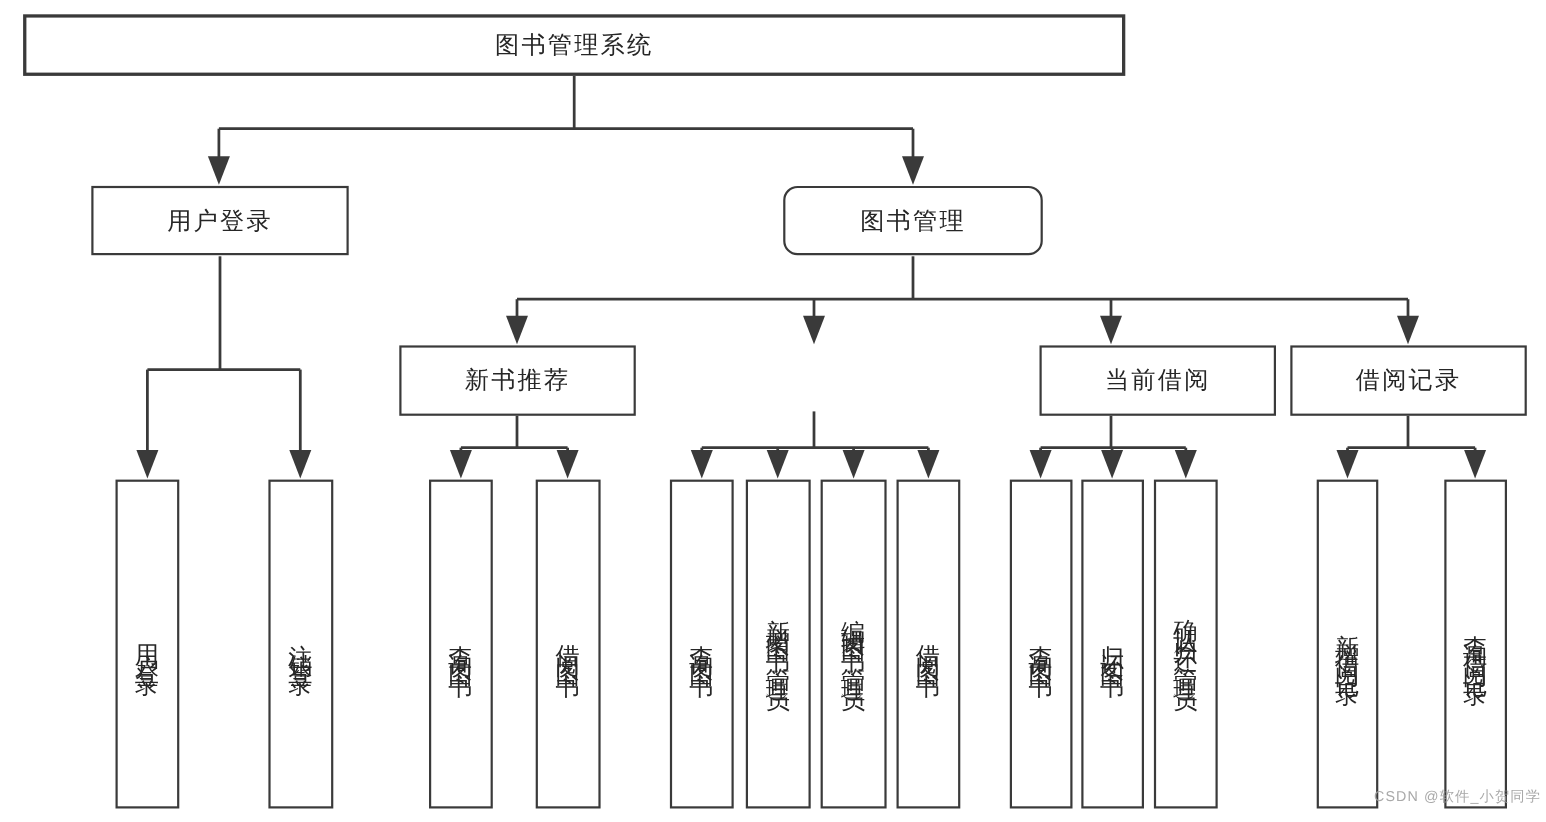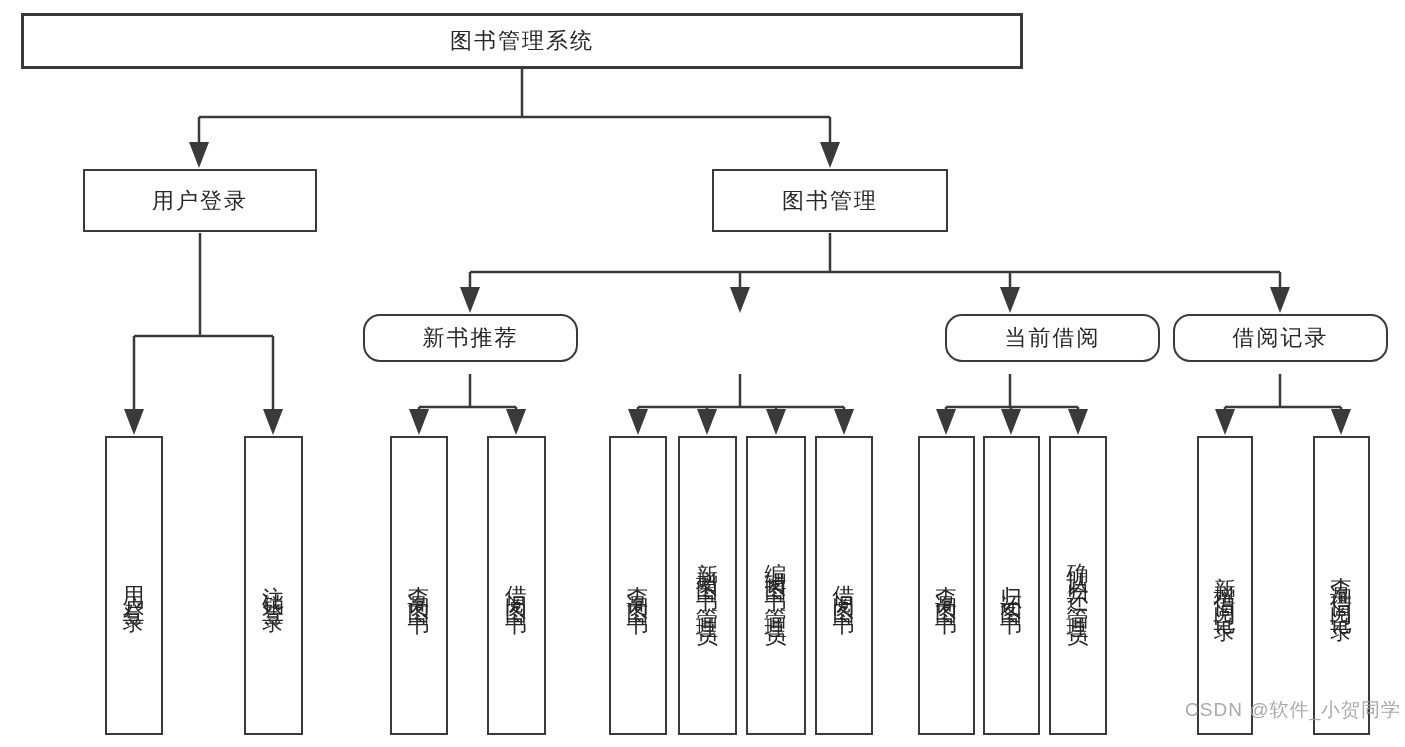--- a/index.html
+++ b/index.html
@@ -27,43 +27,43 @@
   .hnode{
     position:absolute;
     background:#ffffff;
     border:2px solid var(--line);
     display:flex;align-items:center;justify-content:center;
     font-size:22px;letter-spacing:2px;color:var(--text);
     z-index:2;
   }
   .hnode.root{left:21px;top:13px;width:1002px;height:56px;border-width:3px;}
   .hnode.lvl2{top:169px;height:63px;}
-  .hnode.lvl3{top:314px;height:48px;width:215px;border-radius:17px;}
+  .hnode.lvl3{top:314px;height:64px;width:215px;}
 
   .vnode{
     position:absolute;
     top:436px;height:299px;
     background:#ffffff;
     border:2px solid var(--line);
     display:flex;align-items:center;justify-content:center;
     z-index:2;
   }
   .vnode span{
     writing-mode:vertical-rl;
     text-orientation:mixed;
     font-size:22px;
     letter-spacing:9px;
     line-height:1.05;
     color:var(--text);
     white-space:nowrap;
   }
   .watermark{
     position:absolute;
-    right:4px;bottom:24px;
-    font-size:19px;
+    right:4px;bottom:14px;
+    font-size:13px;
     letter-spacing:1px;
     color:var(--watermark);
     opacity:.9;
     z-index:3;
   }
 </style>
 </head>
 <body>
 
 <div class="canvas">
@@ -127,21 +127,21 @@
     <line x1="1225" y1="407" x2="1341" y2="407"></line>
     <line x1="1225" y1="407" x2="1225" y2="428"></line>
     <line x1="1341" y1="407" x2="1341" y2="428"></line>
     <polygon points="1225,435 1215,409 1235,409"></polygon>
     <polygon points="1341,435 1331,409 1351,409"></polygon>
   </svg>
 
   <div class="hnode root">图书管理系统</div>
 
   <div class="hnode lvl2" style="left:83px;width:234px;">用户登录</div>
-  <div class="hnode lvl2" style="left:712px;width:236px;">图书管理</div>
+  <div class="hnode lvl2" style="left:712px;width:236px;border-radius:13px;">图书管理</div>
 
   <div class="hnode lvl3" style="left:363px;">新书推荐</div>
   <div class="hnode lvl3" style="left:903px;margin-left:42px;">当前借阅</div>
   <div class="hnode lvl3" style="left:1173px;">借阅记录</div>
 
   <div class="vnode" style="left:105px;width:58px;">
     <span>用户登录</span>
   </div>
   <div class="vnode" style="left:244px;width:59px;">
     <span>注销登录</span>

